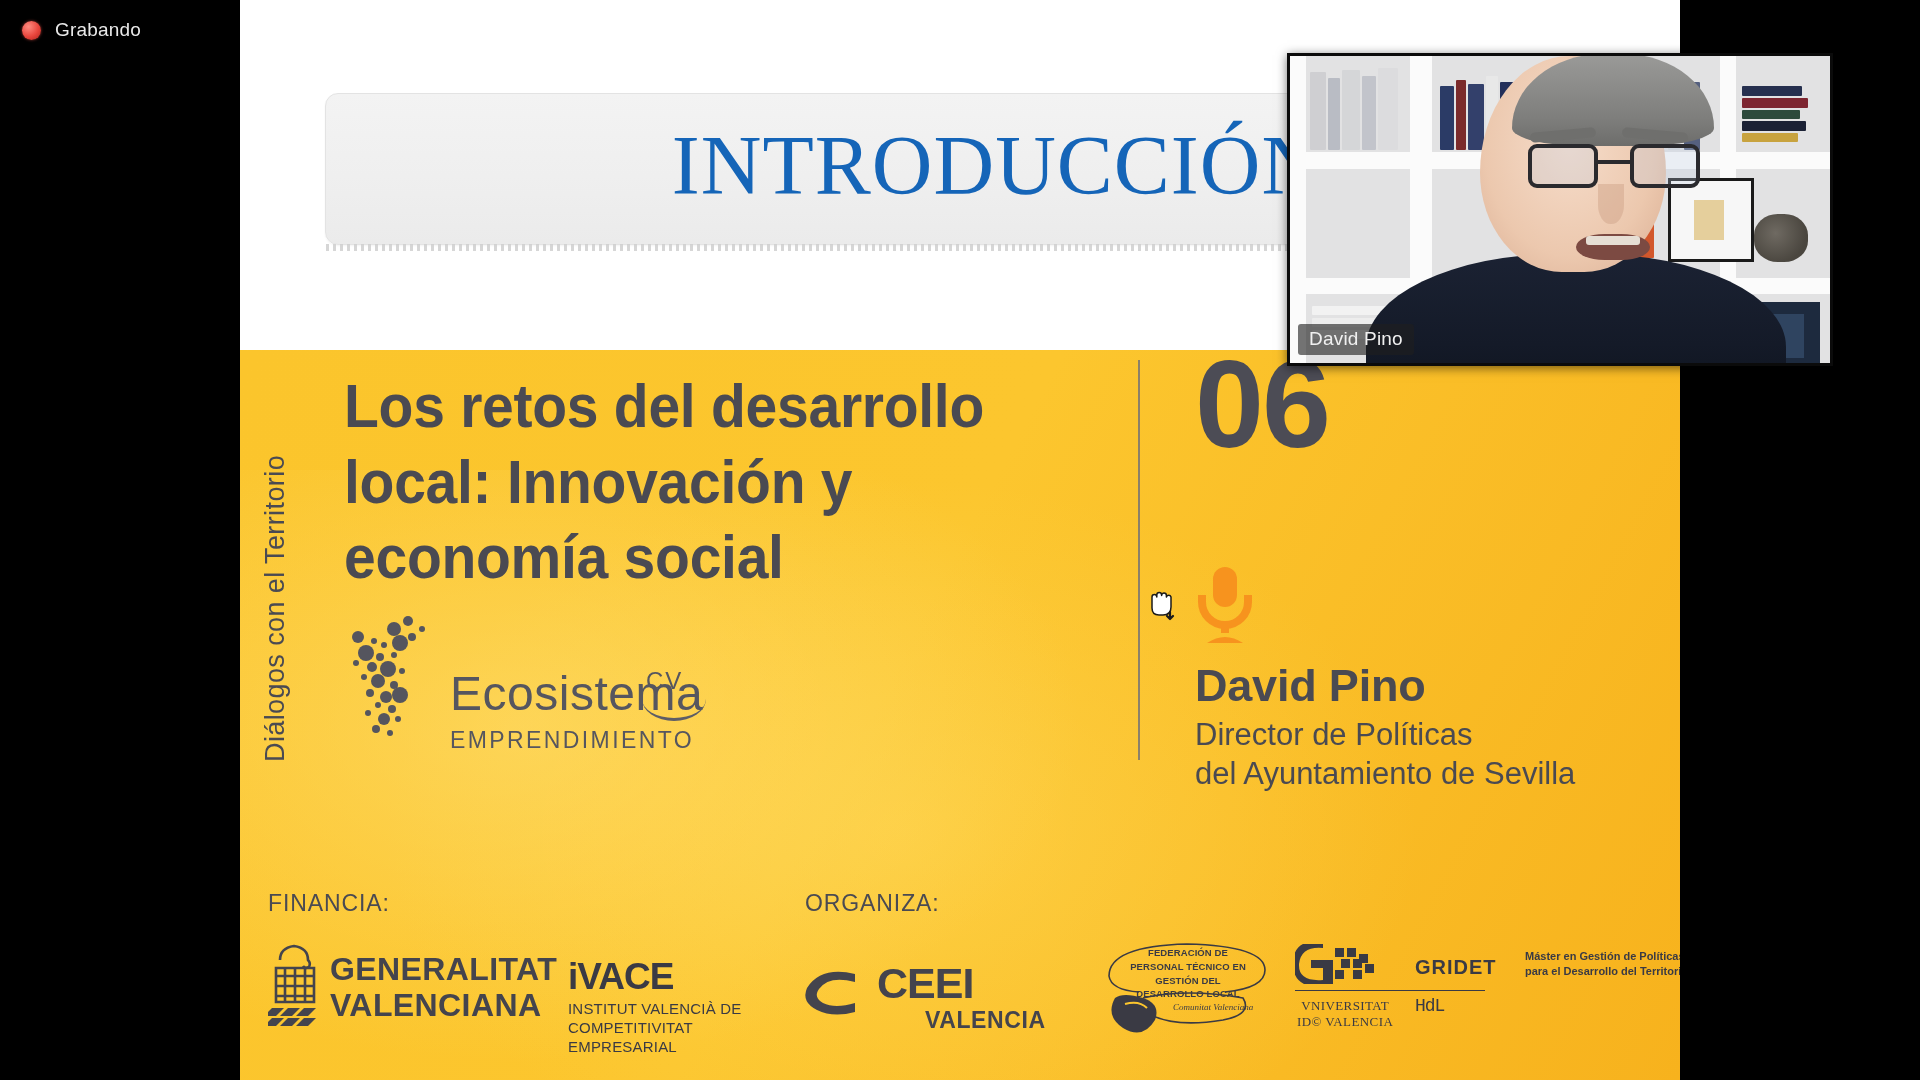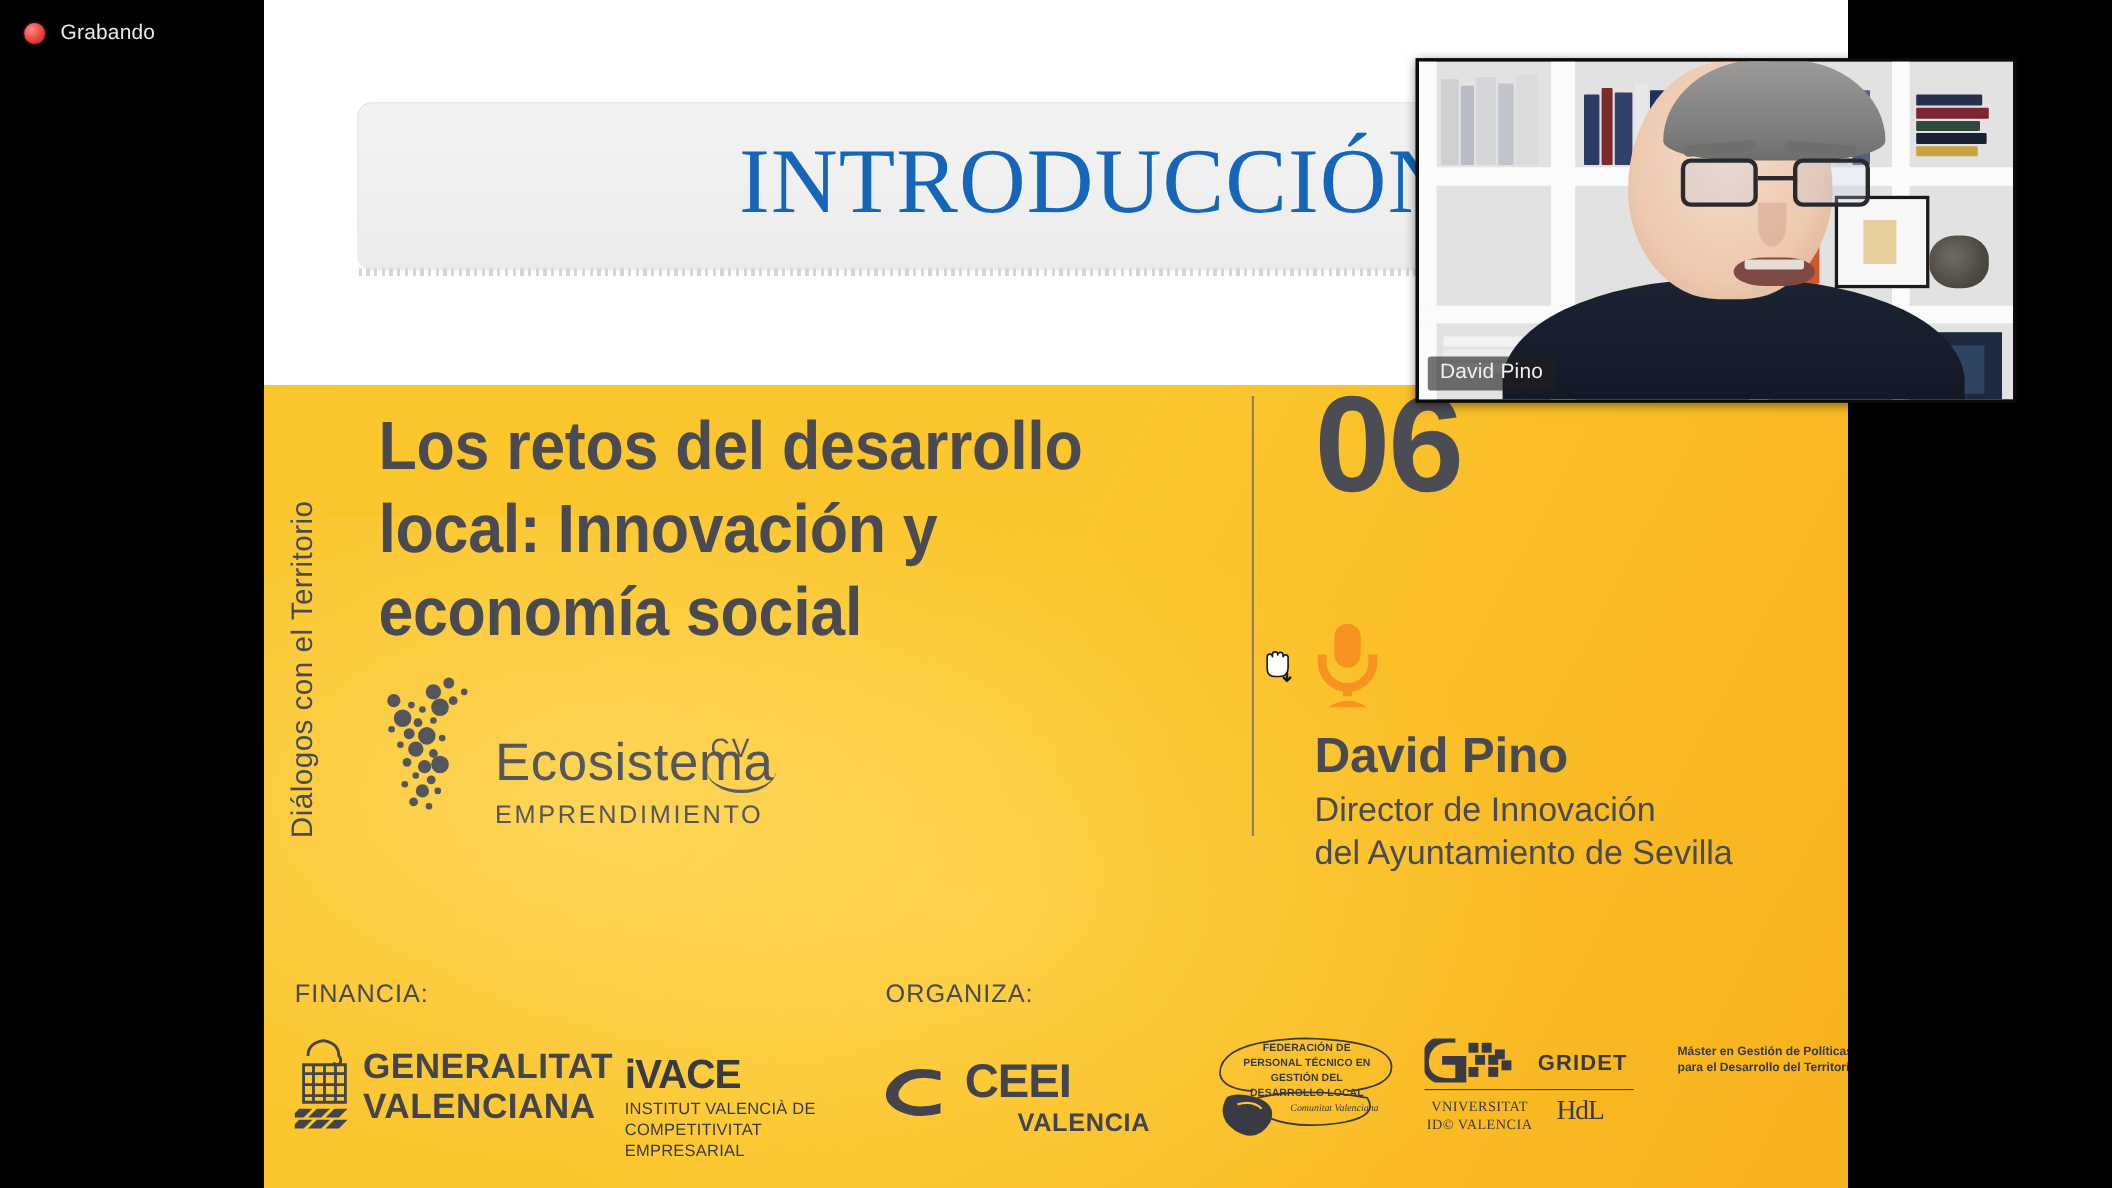--- a/index.html
+++ b/index.html
@@ -129,21 +129,21 @@
   .ivace-sub{ font-size:15px; font-weight:400; color:#3a3a44; line-height:1.25; margin-top:5px; letter-spacing:.2px; }
 
   .ceei-word{ font-size:43px; font-weight:800; color:#44444d; letter-spacing:-1px; line-height:1; }
   .ceei-sub{ font-size:23px; font-weight:600; color:#44444d; letter-spacing:.6px; margin-top:2px; }
 
   .fed{ position:absolute; font-size:9.5px; font-weight:700; color:#3a3a44;
         text-align:center; line-height:1.45; letter-spacing:.1px; }
 
   .gridet-word{ font-size:20px; font-weight:800; color:#3a3a44; letter-spacing:1px; }
   .uv-text{ font-size:13px; color:#3a3a44; font-family:"Liberation Serif",serif; line-height:1.2; letter-spacing:.4px; }
-  .hdl-text{ font-size:25px; color:#3a3a44; font-family:Liberation Serif, serif; letter-spacing:-1px; }
+  .hdl-text{ font-size:18px; color:#3a3a44; font-family:Liberation Mono, monospace; letter-spacing:-1px; }
 
   .delocal-word{ font-size:38px; color:#4a4a52; letter-spacing:0px; line-height:1; font-weight:400; }
   .delocal-de{ font-size:20px; }
   .delocal-sub{ font-size:11px; font-weight:700; color:#3a3a44; line-height:1.4; margin-top:5px; }
 
   
   .cam{
     position:absolute; left:1287px; top:53px; width:546px; height:313px;
     background:#111; border:3px solid #0b0b0b; overflow:hidden;
     box-shadow:0 2px 10px rgba(0,0,0,.55);
@@ -266,21 +266,21 @@
 
       <div class="speaker-block">
         <svg class="mic-icon" viewBox="0 0 60 80">
           <rect x="18" y="2" width="24" height="40" rx="12" fill="#f7931e"></rect>
           <path d="M7 30 v7 a23 23 0 0 0 46 0 v-7" fill="none" stroke="#f7931e" stroke-width="8"></path>
           <rect x="26" y="56" width="8" height="12" fill="#f7931e"></rect>
           <path d="M12 78 q18 -12 36 0 z" fill="#f7931e"></path>
         </svg>
         <div class="speaker-name">David Pino</div>
         <div class="speaker-role">
-          <div>Director de Innovación</div>
+          <div>Director de Políticas</div>
           <div>del Ayuntamiento de Sevilla</div>
         </div>
       </div>
 
       <div class="foot-label foot-financia">FINANCIA:</div>
       <div class="foot-label foot-organiza">ORGANIZA:</div>
 
       <div class="logos-row" style="left:28px;">
 
         <div class="logo" style="left:0; top:0; width:230px;">
@@ -350,21 +350,21 @@
               <rect x="40" y="4" width="9" height="9"></rect>
                 <rect x="52" y="4" width="9" height="9"></rect>
               <rect x="64" y="10" width="9" height="9"></rect>
                 <rect x="46" y="15" width="9" height="9"></rect>
               <rect x="58" y="15" width="9" height="9"></rect>
                 <rect x="70" y="20" width="9" height="9"></rect>
               <rect x="40" y="26" width="9" height="9"></rect>
                 <rect x="58" y="26" width="9" height="9"></rect>
             </g>
           </svg>
-          <div class="gridet-word" style="position:absolute; left:103px; top:12px;">GRIDET</div>
+          <div class="gridet-word" style="position:absolute; left:120px; top:12px;">GRIDET</div>
           <div style="position:absolute;left:0;top:46px;width:190px;height:1px;background:#3a3a44;"></div>
           <div class="uv-text" style="position:absolute; left:2px; top:54px;text-align:center;">
             <div>VNIVERSITAT</div>
             <div>ID© VALENCIA</div>
           </div>
           <div class="hdl-text" style="position:absolute; left:120px; top:52px;">HdL</div>
         </div>
 
         <div class="logo" style="left:720px; top:4px; width:220px;">
           <div class="delocal-sub">

